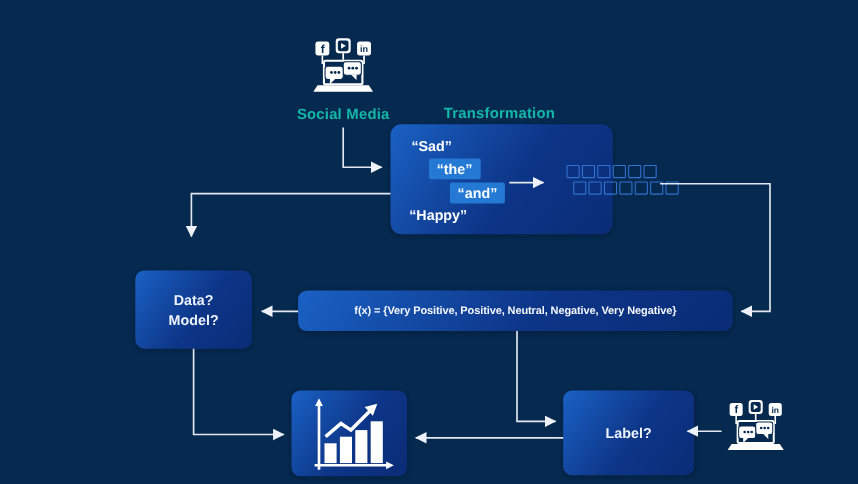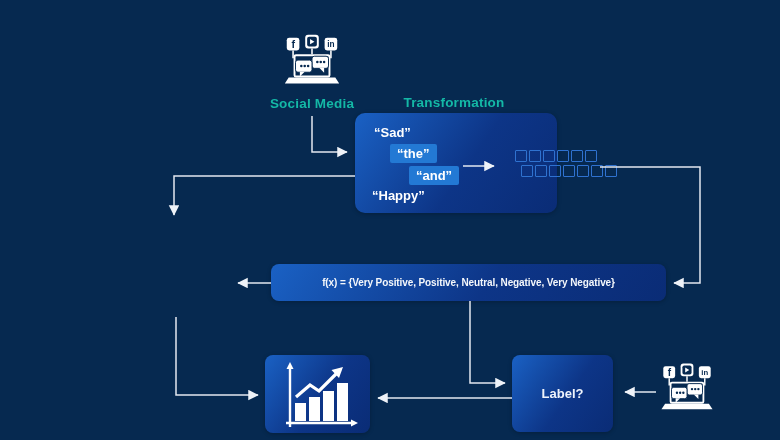--- a/index.html
+++ b/index.html
@@ -93,20 +93,26 @@
         <div class="token"></div>
         <div class="token"></div>
         <div class="token"></div>
         <div class="token"></div>
         <div class="token"></div>
         <div class="token"></div>
         <div class="token"></div>
       </div>
   </div>
 
+  <div class="box" style="left:123px;top:246px;width:106px;height:71px;border-radius:8px;">
+    <div class="center-text">
+      <span>Data?</span>
+      <span>Model?</span>
+    </div>
+  </div>
 
   <div class="box" style="left:271px;top:264px;width:395px;height:37px;border-radius:8px;">
     <div class="formula">f(x) = {Very Positive, Positive, Neutral, Negative, Very Negative}</div>
   </div>
 
   <div class="box" style="left:265px;top:355px;width:105px;height:78px;border-radius:8px;">
     <svg width="105" height="78" viewBox="0 0 105 78">
       <g stroke="#ffffff" stroke-width="2.4" fill="none">
         <path d="M25 72 V12"></path>
         <path d="M21 68 H88"></path>
@@ -115,21 +121,21 @@
       <path d="M93 68 L86 64.5 L86 71.5 Z" fill="#ffffff"></path>
       <rect x="30" y="48" width="11" height="18" fill="#ffffff"></rect>
       <rect x="44" y="42" width="11" height="24" fill="#ffffff"></rect>
       <rect x="58" y="36" width="11" height="30" fill="#ffffff"></rect>
       <rect x="72" y="28" width="11" height="38" fill="#ffffff"></rect>
       <polyline points="31,42 45,30 54,36 72,18" stroke="#ffffff" stroke-width="3.2" fill="none"></polyline>
       <path d="M78 12 L66.5 15 L74 23 Z" fill="#ffffff"></path>
     </svg>
   </div>
 
-  <div class="box" style="left:512px;top:355px;width:101px;height:77px;border-radius:8px;">
+  <div class="box" style="left:512px;top:355px;width:119px;height:77px;border-radius:8px;">
     <div class="center-text">
       <span>Label?</span>
     </div>
   </div>
 
   <div class="icon-wrap" style="left:656px;top:360px;width:62px;height:60px;">
     <svg width="62" height="60" viewBox="0 0 68 64">
       <g stroke="#ffffff" stroke-width="1.6" fill="none">
         <path d="M14.5 19 V27"></path>
           <path d="M34 17 V23"></path>

